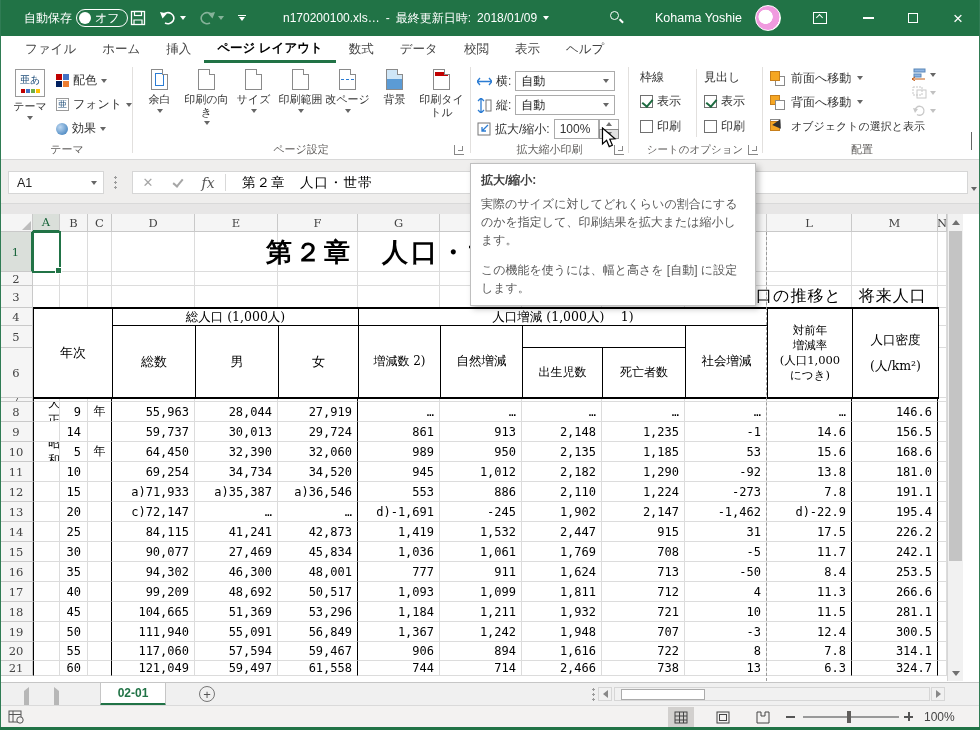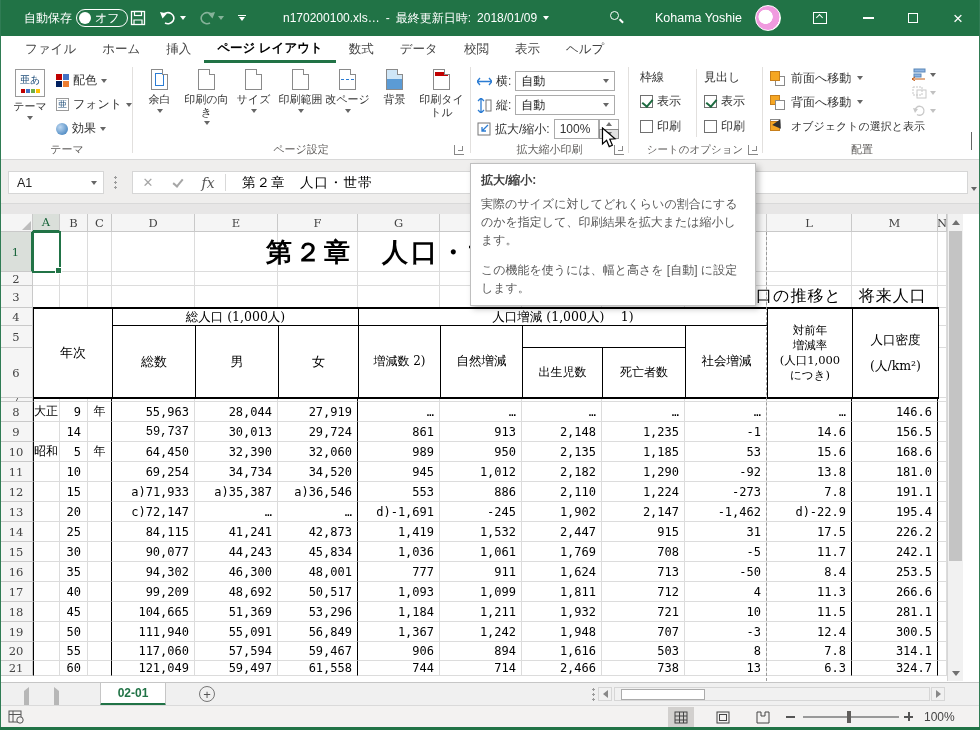--- a/index.html
+++ b/index.html
@@ -68,21 +68,21 @@
 .grow{display:flex}
 .colh,.rowh,.corner{background:#F5F5F5;border-right:1px solid #C9C9C9;border-bottom:1px solid #C9C9C9;display:flex;align-items:center;justify-content:center;font-family:"DejaVu Serif",serif;font-size:11.5px;color:#444;overflow:hidden;flex:none}
 .corner{position:relative}
 .corner:after{content:"";position:absolute;right:1px;bottom:1px;width:0;height:0;border-left:9px solid transparent;border-bottom:9px solid #BDBDBD}
 .selhdr{background:#DADFDA;border-bottom:2px solid #217346;color:#17643A}
 .selhdr2{background:#DADFDA;border-right:2px solid #217346;color:#17643A}
 .cell{flex:none;border-right:1px solid #DCDCDC;border-bottom:1px solid #DCDCDC;display:flex;align-items:center;overflow:hidden;font-size:12px;color:#000}
 .num{justify-content:flex-end;padding-right:5px;font-family:"DejaVu Sans Mono",monospace;font-size:12px}
 .yr{justify-content:flex-end;padding-right:6px;font-family:"DejaVu Sans Mono",monospace}
 .un{justify-content:center;font-family:"DejaVu Serif",serif}
-.era{font-family:Liberation Serif, serif;padding-left:0}
+.era{font-family:Liberation Serif, serif;padding-left:14px}
 .blk{border-left:1px solid #000}
 .brk{border-right:1px solid #000}
 #tbl{position:absolute;left:33px;top:93px;width:906px;height:92px;background:#fff;border-top:2px solid #000;border-bottom:2px solid #000;border-left:1px solid #000;z-index:2}
 .hc{position:absolute;display:flex;align-items:center;justify-content:center;border-right:1px solid #000;background:#fff;font-family:"DejaVu Serif",serif;font-size:13px;color:#000;text-align:center}
 .hb{border-bottom:1px solid #000}
 #sel{position:absolute;left:32px;top:17px;width:29px;height:42px;border:2px solid #217346;z-index:4}
 #sel:after{content:"";position:absolute;right:-3px;bottom:-3px;width:5px;height:5px;background:#217346;border:1px solid #fff}
 #sheettitle{position:absolute;left:266px;top:18px;height:40px;display:flex;align-items:center;font-family:"DejaVu Serif",serif;font-weight:bold;font-size:26px;letter-spacing:3px;color:#000;z-index:3;white-space:nowrap}
 #subtitle{position:absolute;left:756px;top:71px;height:23px;display:flex;align-items:center;font-family:"DejaVu Serif",serif;font-size:16px;letter-spacing:1px;color:#000;z-index:3;white-space:nowrap}
 #pgbrk{position:absolute;left:766px;top:18px;height:449px;width:0;border-left:1.5px dashed #9a9a9a;z-index:5}
@@ -590,21 +590,21 @@
           <div class="cell num" style="width: 82px;">…</div>
           <div class="cell num brk" style="width: 85px;">…</div>
           <div class="cell num brk" style="width: 86px;">146.6</div>
           <div class="cell" style="width: 9px;"></div>
         </div>
         <div class="grow" style="height: 20px;">
           <div class="rowh" style="width: 33px;">9</div>
           <div class="cell era blk" style="width: 27px;"></div>
           <div class="cell yr" style="width: 28px;">14</div>
           <div class="cell un brk" style="width: 24px;"></div>
-          <div class="cell num" style="width: 83px; font-family: Liberation Mono, monospace;">59,737</div>
+          <div class="cell num" style="width: 83px;">59,737</div>
           <div class="cell num" style="width: 83px;">30,013</div>
           <div class="cell num brk" style="width: 80px;">29,724</div>
           <div class="cell num" style="width: 82px;">861</div>
           <div class="cell num" style="width: 82px;">913</div>
           <div class="cell num" style="width: 80px;">2,148</div>
           <div class="cell num" style="width: 83px;">1,235</div>
           <div class="cell num" style="width: 82px;">-1</div>
           <div class="cell num brk" style="width: 85px;">14.6</div>
           <div class="cell num brk" style="width: 86px;">156.5</div>
           <div class="cell" style="width: 9px;"></div>
@@ -693,21 +693,21 @@
           <div class="cell num brk" style="width: 85px;">17.5</div>
           <div class="cell num brk" style="width: 86px;">226.2</div>
           <div class="cell" style="width: 9px;"></div>
         </div>
         <div class="grow" style="height: 20px;">
           <div class="rowh" style="width: 33px;">15</div>
           <div class="cell era blk" style="width: 27px;"></div>
           <div class="cell yr" style="width: 28px;">30</div>
           <div class="cell un brk" style="width: 24px;"></div>
           <div class="cell num" style="width: 83px;">90,077</div>
-          <div class="cell num" style="width: 83px;">44,243</div>
+          <div class="cell num" style="width: 83px;">27,469</div>
           <div class="cell num brk" style="width: 80px;">45,834</div>
           <div class="cell num" style="width: 82px;">1,036</div>
           <div class="cell num" style="width: 82px;">1,061</div>
           <div class="cell num" style="width: 80px;">1,769</div>
           <div class="cell num" style="width: 83px;">708</div>
           <div class="cell num" style="width: 82px;">-5</div>
           <div class="cell num brk" style="width: 85px;">11.7</div>
           <div class="cell num brk" style="width: 86px;">242.1</div>
           <div class="cell" style="width: 9px;"></div>
         </div>
@@ -783,21 +783,21 @@
           <div class="rowh" style="width: 33px;">20</div>
           <div class="cell era blk" style="width: 27px;"></div>
           <div class="cell yr" style="width: 28px;">55</div>
           <div class="cell un brk" style="width: 24px;"></div>
           <div class="cell num" style="width: 83px;">117,060</div>
           <div class="cell num" style="width: 83px;">57,594</div>
           <div class="cell num brk" style="width: 80px;">59,467</div>
           <div class="cell num" style="width: 82px;">906</div>
           <div class="cell num" style="width: 82px;">894</div>
           <div class="cell num" style="width: 80px;">1,616</div>
-          <div class="cell num" style="width: 83px;">503</div>
+          <div class="cell num" style="width: 83px;">722</div>
           <div class="cell num" style="width: 82px;">8</div>
           <div class="cell num brk" style="width: 85px;">7.8</div>
           <div class="cell num brk" style="width: 86px;">314.1</div>
           <div class="cell" style="width: 9px;"></div>
         </div>
         <div class="grow" style="">
           <div class="rowh" style="width: 33px;">21</div>
           <div class="cell era blk" style="width: 27px;"></div>
           <div class="cell yr" style="width: 28px;">60</div>
           <div class="cell un brk" style="width: 24px;"></div>

